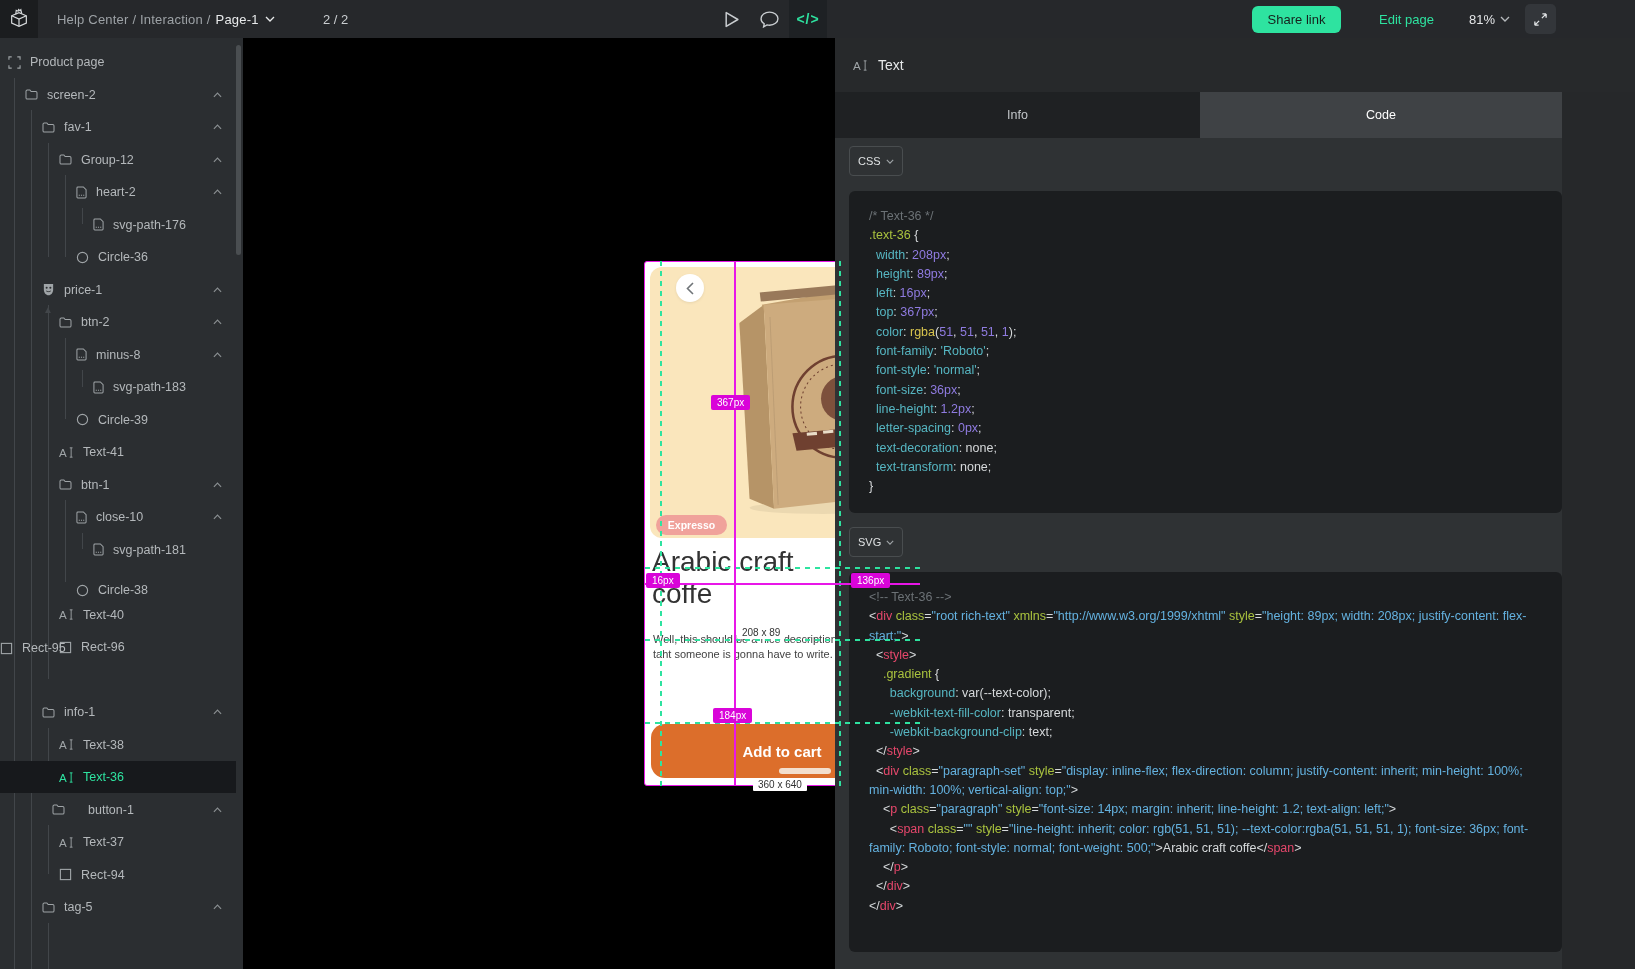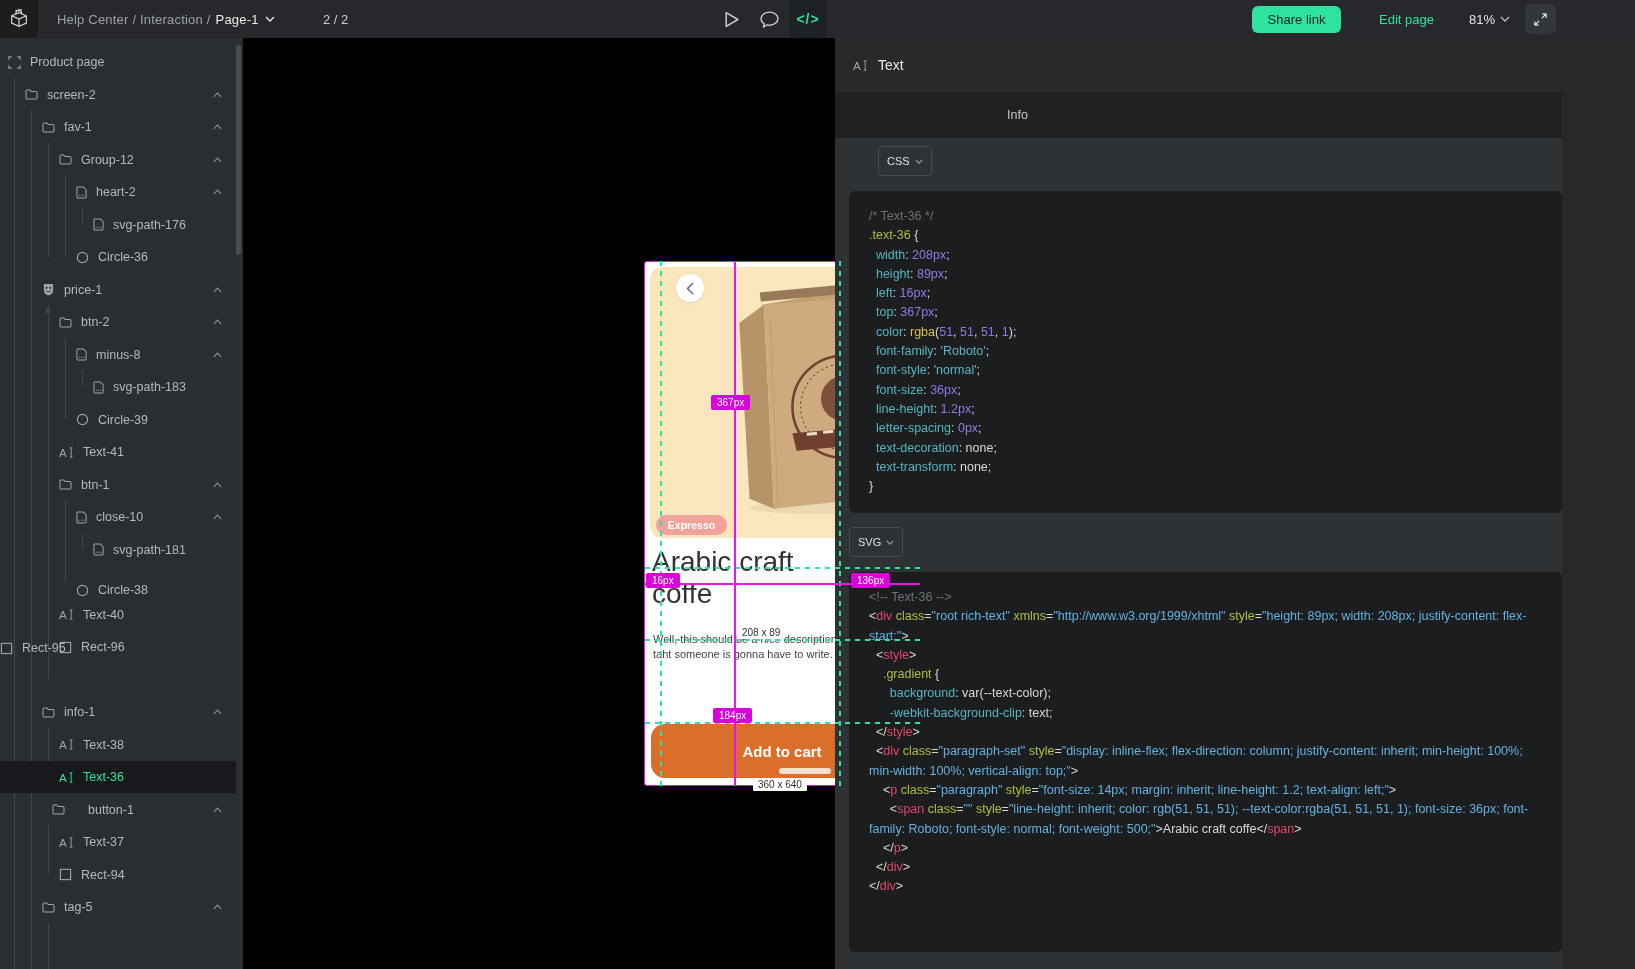--- a/index.html
+++ b/index.html
@@ -523,24 +523,25 @@
     <span class="t-ic">
         <svg width="15" height="13" viewBox="0 0 16 14">
           <text x="0" y="11.5" font-size="12.5" fill="currentColor" font-family="Liberation Sans, sans-serif">A</text>
           <path d="M13 2v10M11.5 2h3M11.5 12h3" stroke="currentColor" stroke-width="1" fill="none"></path>
         </svg>
       </span>
     <span>Text</span>
   </div>
   <div id="insp-tabs">
     <div class="tab">Info</div>
+    <div class="tab active">Code</div>
   </div>
   <div id="right-strip"></div>
 
-  <div class="dropdown" style="top:108px;margin-left:29px;">
+  <div class="dropdown" style="top:108px;">
     <span>CSS</span>
     <span class="chev">
       <svg width="8" height="5" viewBox="0 0 10 6" fill="none" stroke="#9FA4A7" stroke-width="1.4">
           <path d="M1 1l4 4 4-4"></path>
         </svg>
     </span>
   </div>
   <div class="code-block" style="top:153px; height:322px;">
       <div class="cl"><span class="tk-com">/* Text-36 */</span></div>
       <div class="cl"><span class="tk-sel">.text-36</span><span class="tk-pln"> {</span></div>
@@ -566,20 +567,21 @@
           <path d="M1 1l4 4 4-4"></path>
         </svg>
     </span>
   </div>
   <div class="code-block" style="top:534px; min-height:380px;">
       <div class="cl"><span class="tk-com">&lt;!-- Text-36 --&gt;</span></div>
       <div class="cl"><span class="tk-pln">&lt;</span><span class="tk-tag">div</span><span class="tk-pln"> </span><span class="tk-sel">class</span><span class="tk-pln">=</span><span class="tk-str">"root rich-text"</span><span class="tk-pln"> </span><span class="tk-sel">xmlns</span><span class="tk-pln">=</span><span class="tk-str">"http://www.w3.org/1999/xhtml"</span><span class="tk-pln"> </span><span class="tk-sel">style</span><span class="tk-pln">=</span><span class="tk-str">"height: 89px; width: 208px; justify-content: flex-start;"</span><span class="tk-pln">&gt;</span></div>
       <div class="cl"><span class="tk-pln">  &lt;</span><span class="tk-tag">style</span><span class="tk-pln">&gt;</span></div>
       <div class="cl"><span class="tk-pln">    </span><span class="tk-sel">.gradient</span><span class="tk-pln"> {</span></div>
       <div class="cl"><span class="tk-pln">      </span><span class="tk-prop">background</span><span class="tk-pln">: var(--text-color);</span></div>
+      <div class="cl"><span class="tk-pln">      </span><span class="tk-prop">-webkit-text-fill-color</span><span class="tk-pln">: transparent;</span></div>
       <div class="cl"><span class="tk-pln">      </span><span class="tk-prop">-webkit-background-clip</span><span class="tk-pln">: text;</span></div>
       <div class="cl"><span class="tk-pln">  &lt;/</span><span class="tk-tag">style</span><span class="tk-pln">&gt;</span></div>
       <div class="cl"><span class="tk-pln">  &lt;</span><span class="tk-tag">div</span><span class="tk-pln"> </span><span class="tk-sel">class</span><span class="tk-pln">=</span><span class="tk-str">"paragraph-set"</span><span class="tk-pln"> </span><span class="tk-sel">style</span><span class="tk-pln">=</span><span class="tk-str">"display: inline-flex; flex-direction: column; justify-content: inherit; min-height: 100%; min-width: 100%; vertical-align: top;"</span><span class="tk-pln">&gt;</span></div>
       <div class="cl"><span class="tk-pln">    &lt;</span><span class="tk-tag">p</span><span class="tk-pln"> </span><span class="tk-sel">class</span><span class="tk-pln">=</span><span class="tk-str">"paragraph"</span><span class="tk-pln"> </span><span class="tk-sel">style</span><span class="tk-pln">=</span><span class="tk-str">"font-size: 14px; margin: inherit; line-height: 1.2; text-align: left;"</span><span class="tk-pln">&gt;</span></div>
       <div class="cl"><span class="tk-pln">      &lt;</span><span class="tk-tag">span</span><span class="tk-pln"> </span><span class="tk-sel">class</span><span class="tk-pln">=</span><span class="tk-str">""</span><span class="tk-pln"> </span><span class="tk-sel">style</span><span class="tk-pln">=</span><span class="tk-str">"line-height: inherit; color: rgb(51, 51, 51); --text-color:rgba(51, 51, 51, 1); font-size: 36px; font-family: Roboto; font-style: normal; font-weight: 500;"</span><span class="tk-pln">&gt;Arabic craft coffe&lt;/</span><span class="tk-tag">span</span><span class="tk-pln">&gt;</span></div>
       <div class="cl"><span class="tk-pln">    &lt;/</span><span class="tk-tag">p</span><span class="tk-pln">&gt;</span></div>
       <div class="cl"><span class="tk-pln">  &lt;/</span><span class="tk-tag">div</span><span class="tk-pln">&gt;</span></div>
       <div class="cl"><span class="tk-pln">&lt;/</span><span class="tk-tag">div</span><span class="tk-pln">&gt;</span></div>
     </div>
 </div>

